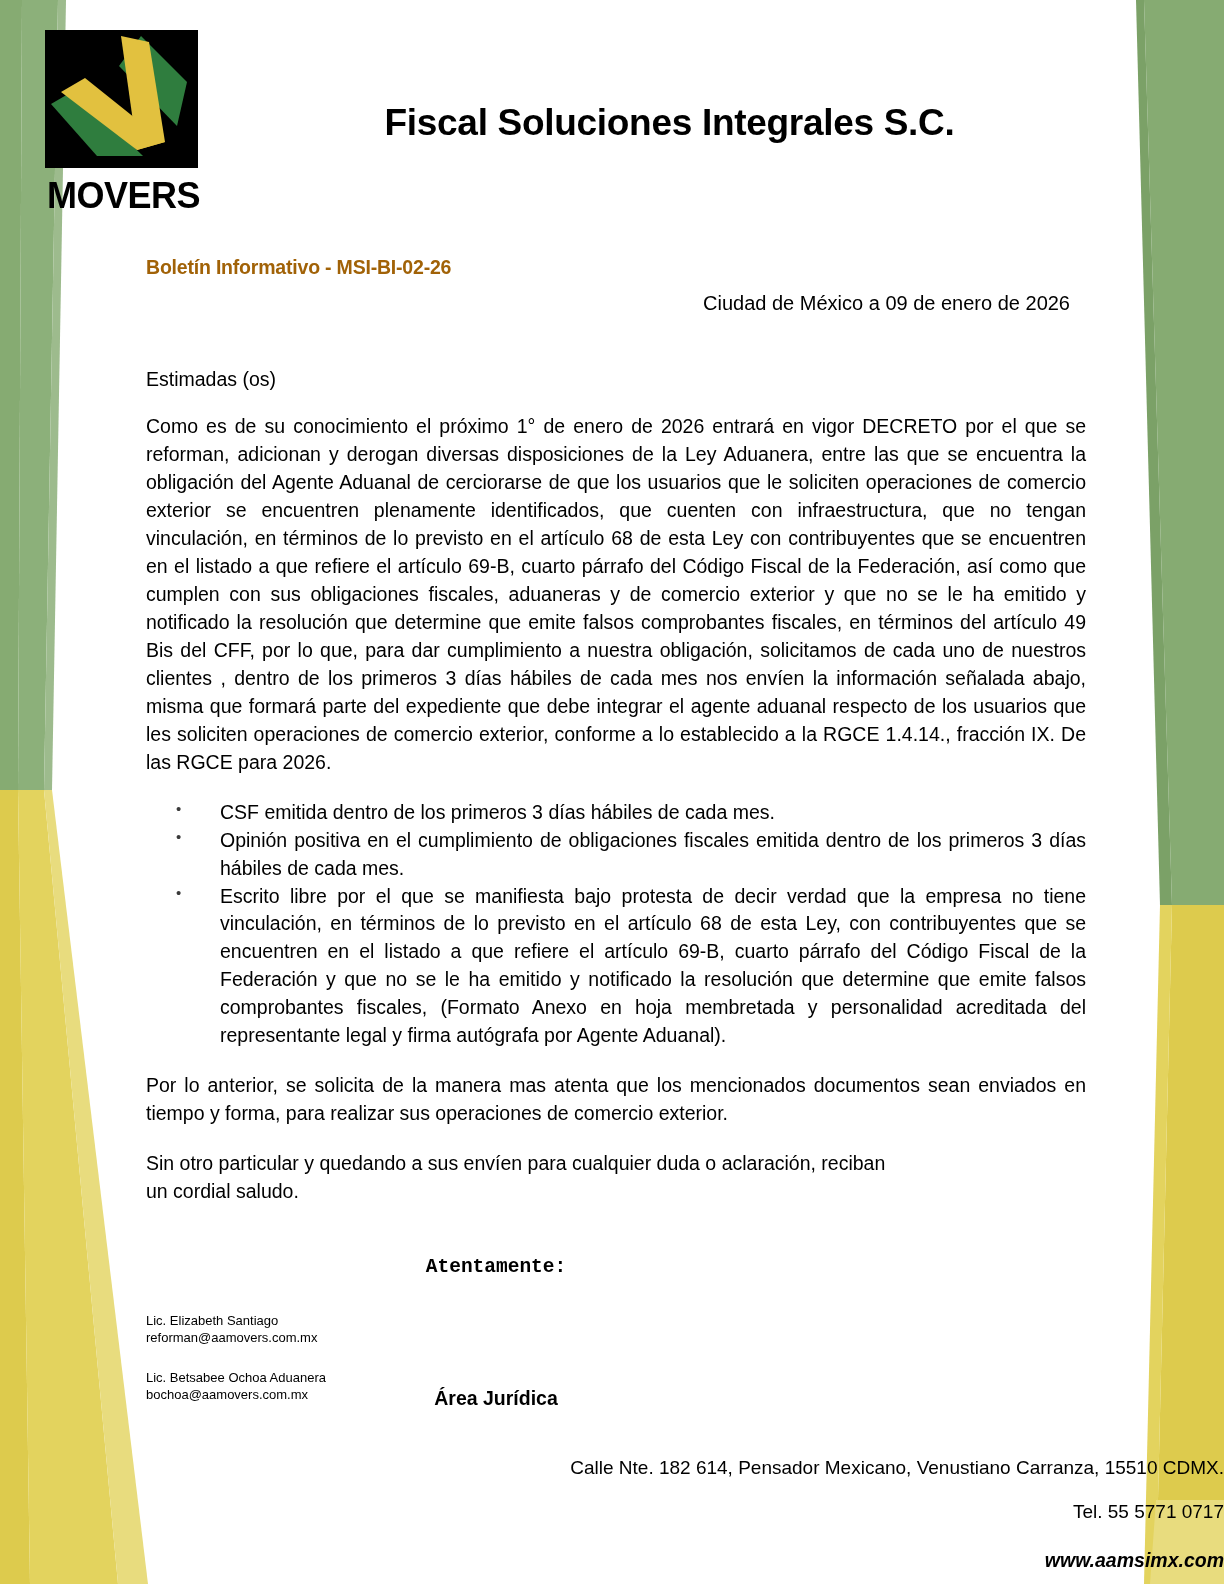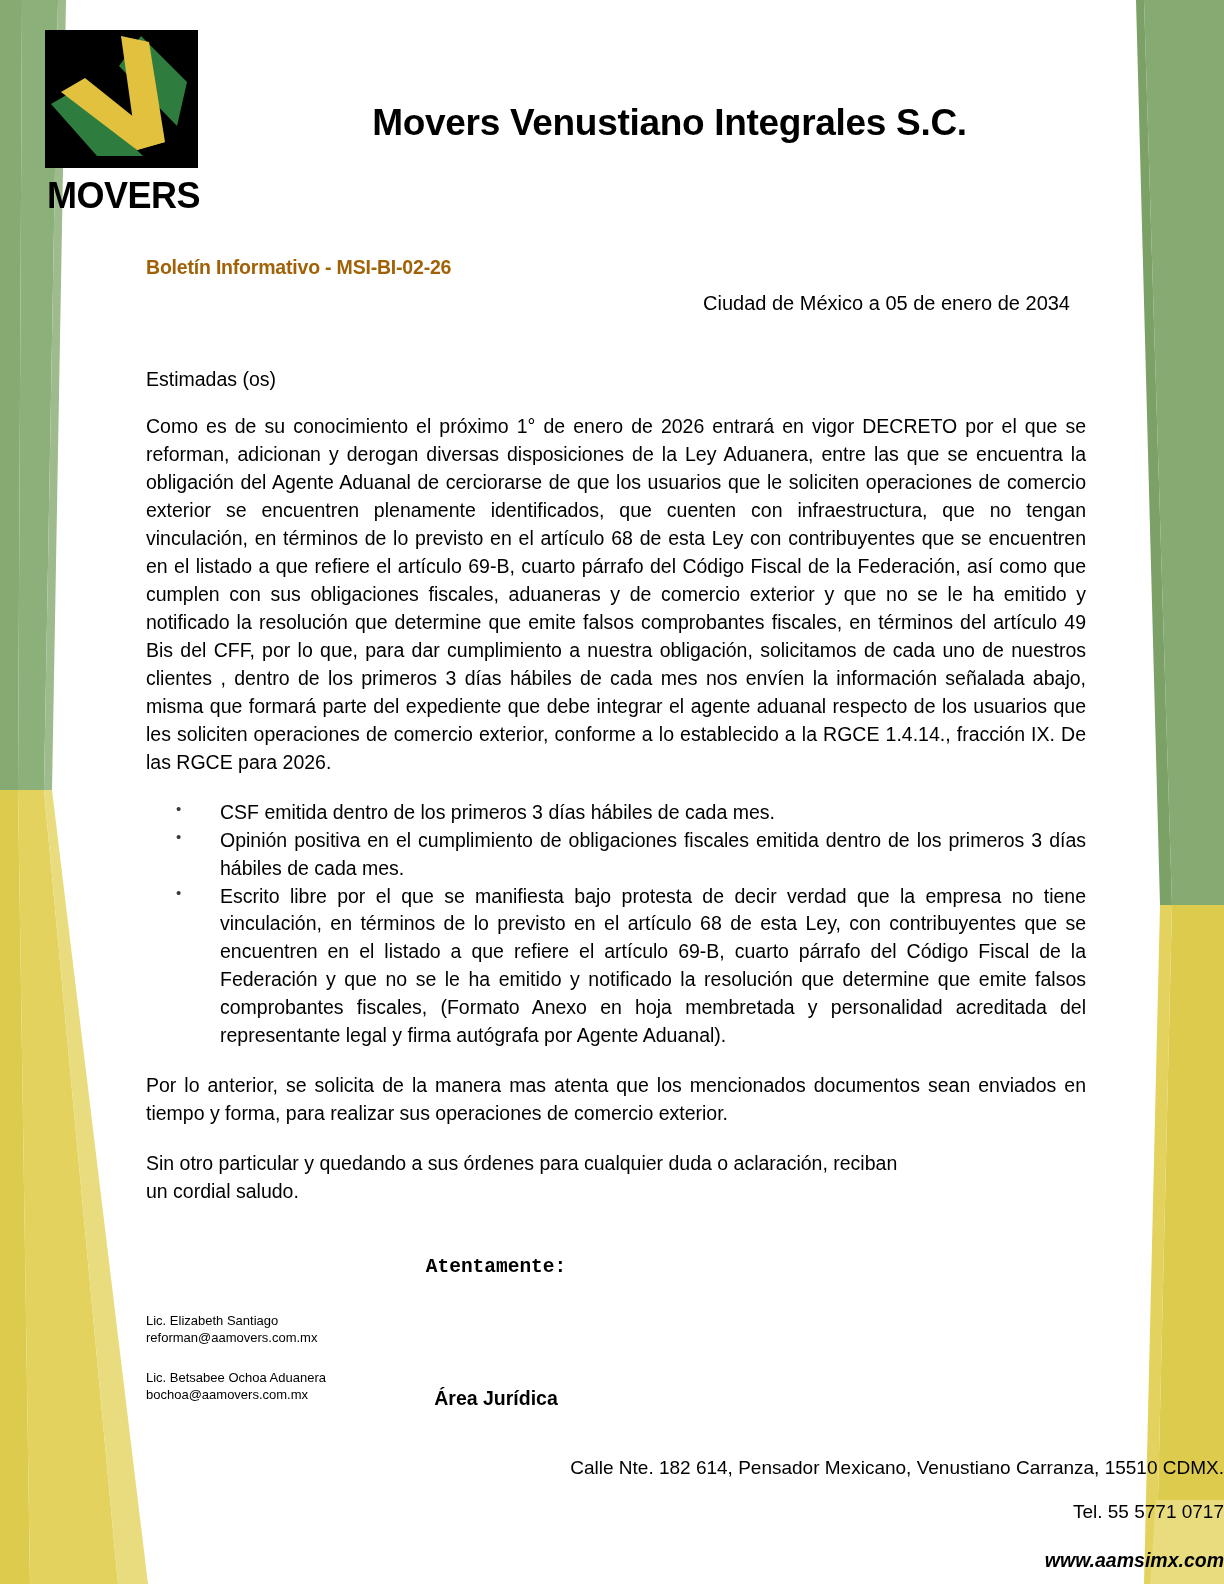--- a/index.html
+++ b/index.html
@@ -184,42 +184,42 @@
 
         <polygon points="96,6 142,52 132,96 74,36" fill="#2f7d3e"></polygon>
         <polygon points="6,74 52,126 98,126 30,60" fill="#2f7d3e"></polygon>
 
         <polygon points="76,6 104,12 120,112 92,120" fill="#e2c13f"></polygon>
 
         <polygon points="16,62 40,48 120,112 92,120" fill="#e2c13f"></polygon>
       </svg>
       <div class="logo-word">MOVERS</div>
     </div>
-    <div class="company-title">Movers Venustiano Integrales S.C.</div>
+    <div class="company-title">Fiscal Soluciones Integrales S.C.</div>
   </div>
 
   <div class="content">
 
     <div class="bulletin-id">Boletín Informativo - MSI-BI-02-26</div>
-    <div class="city-date">Ciudad de México a 05 de enero de 2034</div>
+    <div class="city-date">Ciudad de México a 09 de enero de 2026</div>
 
     <div class="greeting">Estimadas (os)</div>
 
     <p class="para">Como es de su conocimiento el próximo 1° de enero de 2026 entrará en vigor DECRETO por el que se reforman, adicionan y derogan diversas disposiciones de la Ley Aduanera, entre las que se encuentra la obligación del Agente Aduanal de cerciorarse de que los usuarios que le soliciten operaciones de comercio exterior se encuentren plenamente identificados, que cuenten con infraestructura, que no tengan vinculación, en términos de lo previsto en el artículo 68 de esta Ley con contribuyentes que se encuentren en el listado a que refiere el artículo 69-B, cuarto párrafo del Código Fiscal de la Federación, así como que cumplen con sus obligaciones fiscales, aduaneras y de comercio exterior y que no se le ha emitido y notificado la resolución que determine que emite falsos comprobantes fiscales, en términos del artículo 49 Bis del CFF, por lo que, para dar cumplimiento a nuestra obligación, solicitamos de cada uno de nuestros clientes , dentro de los primeros 3 días hábiles de cada mes nos envíen la información señalada abajo, misma que formará parte del expediente que debe integrar el agente aduanal respecto de los usuarios que les soliciten operaciones de comercio exterior, conforme a lo establecido a la RGCE 1.4.14., fracción IX. De las RGCE para 2026.</p>
 
     <ul class="doc-list">
       <li>CSF emitida dentro de los primeros 3 días hábiles de cada mes.</li>
       <li>Opinión positiva en el cumplimiento de obligaciones fiscales emitida dentro de los primeros 3 días hábiles de cada mes.</li>
       <li>Escrito libre por el que se manifiesta bajo protesta de decir verdad que la empresa no tiene vinculación, en términos de lo previsto en el artículo 68 de esta Ley, con contribuyentes que se encuentren en el listado a que refiere el artículo 69-B, cuarto párrafo del Código Fiscal de la Federación y que no se le ha emitido y notificado la resolución que determine que emite falsos comprobantes fiscales, (Formato Anexo en hoja membretada y personalidad acreditada del representante legal y firma autógrafa por Agente Aduanal).</li>
     </ul>
 
     <p class="para">Por lo anterior, se solicita de la manera mas atenta que los mencionados documentos sean enviados en tiempo y forma, para realizar sus operaciones de comercio exterior.</p>
 
     <p class="para para-left">
-      <span>Sin otro particular y quedando a sus órdenes para cualquier duda o aclaración, reciban</span><br>
+      <span>Sin otro particular y quedando a sus envíen para cualquier duda o aclaración, reciban</span><br>
       <span>un cordial saludo.</span>
     </p>
 
     <div class="sign-center atentamente">Atentamente:</div>
 
     <div class="names">
       <div class="blk">
         <div>Lic. Elizabeth Santiago</div>
         <div>reforman@aamovers.com.mx</div>
       </div>

